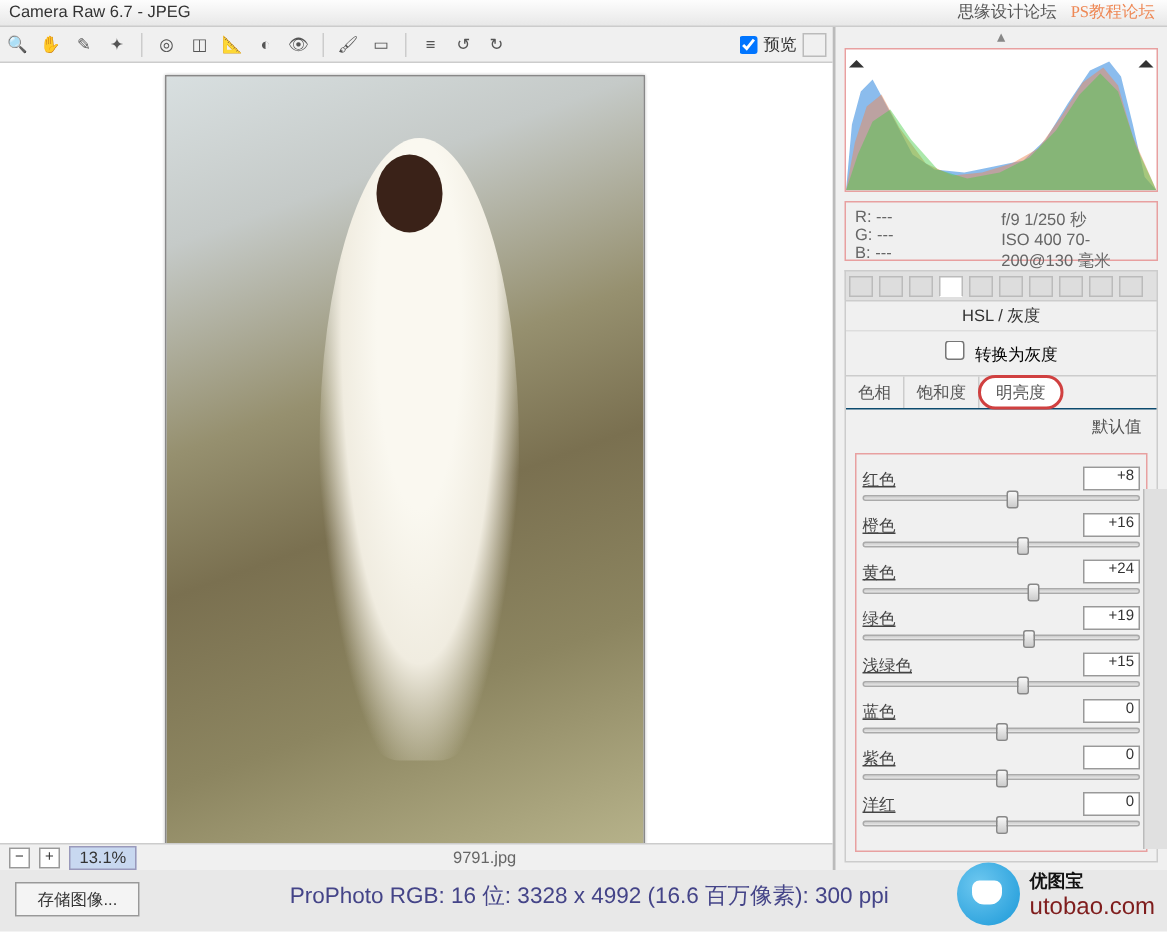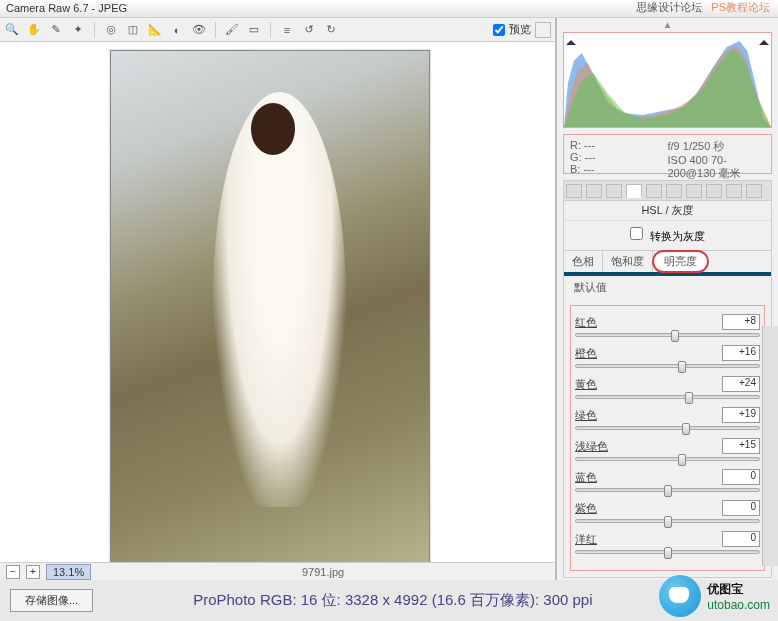--- a/index.html
+++ b/index.html
@@ -1,20 +1,20 @@
 <!DOCTYPE html>
 <html><head>
 <meta charset="utf-8">
 <style>
 *{margin:0;padding:0;box-sizing:border-box;font-family:"Microsoft YaHei",Arial,sans-serif;font-size:11px}
 body{background:#e8e8e8;width:778px;height:621px;position:relative;overflow:hidden}
 .titlebar{height:18px;background:linear-gradient(#fdfdfd,#e8e8e8);border-bottom:1px solid #ccc;padding:2px 6px;color:#333;font-size:11px}
 .watermark-top{position:absolute;top:0;right:8px;color:#888;font-size:11px;z-index:5}
 .watermark-top .cn{color:#555}
-.watermark-top .ps{color:#e85;font-family:Liberation Sans, sans-serif}
+.watermark-top .ps{color:#e85;font-family:Liberation Serif, serif}
 .main{display:flex;height:562px}
 .left-pane{flex:1;display:flex;flex-direction:column;border-right:1px solid #bbb}
 .toolbar{height:24px;background:#f0f0f0;border-bottom:1px solid #ccc;display:flex;align-items:center;padding:0 4px;gap:6px}
 .toolbar .tbtn{width:16px;height:16px;display:inline-flex;align-items:center;justify-content:center;color:#555;cursor:pointer}
 .toolbar .sep{width:1px;height:16px;background:#ccc;margin:0 2px}
 .toolbar .right{margin-left:auto;display:flex;align-items:center;gap:4px}
 .toolbar .right input[type=checkbox]{width:12px;height:12px}
 .toolbar .right .lbl{color:#333}
 .toolbar .right .ribbon{width:16px;height:16px;background:#f0f0f0;border:1px solid #bbb;display:inline-block}
 .canvas-area{flex:1;background:#fff;position:relative;overflow:hidden}
@@ -34,40 +34,40 @@
 .histogram svg{position:absolute;bottom:0;left:0;width:100%;height:100%}
 .info-box{margin:4px 6px;border:1px solid #e8a0a0;padding:4px 6px;height:40px;display:flex;color:#666;font-size:10px}
 .info-box .col{flex:1}
 .tab-icons{height:20px;margin:2px 6px 0;border:1px solid #ccc;border-bottom:none;background:#e0e0e0;display:flex;align-items:center;padding:0 2px;gap:4px}
 .tab-icons .ti{width:16px;height:14px;background:#ddd;border:1px solid #bbb;cursor:pointer}
 .tab-icons .ti.active{background:#fff;border-bottom-color:#fff}
 .panel{margin:0 6px;border:1px solid #ccc;background:#f0f0f0}
 .panel-title{text-align:center;padding:2px;color:#333;border-bottom:1px solid #ddd}
 .gray-row{padding:6px;text-align:center}
 .gray-row input{margin-right:4px}
-.subtabs{display:flex;border-top:1px solid #ccc;border-bottom:4px solid #0c4a6e}
+.subtabs{display:flex;border-top:1px solid #ccc;border-bottom:1px solid #0c4a6e}
 .subtabs .st{padding:3px 8px;border-right:1px solid #ccc;cursor:pointer;color:#555}
 .subtabs .st.active{background:#fff;border:2px solid #d04040;border-radius:12px;margin:-1px;padding:2px 10px}
-.default-lbl{text-align:left;padding:4px 10px;color:#555;}
+.default-lbl{text-align:right;padding:4px 10px;color:#555;}
 .sliders{border:1px solid #e8a0a0;margin:6px;padding:4px 2px;height:266px}
 .slider-row{margin:4px 2px 8px}
 .slider-row .toprow{display:flex;justify-content:space-between;align-items:center;margin-bottom:2px}
 .slider-row .lbl{color:#444;text-decoration:underline}
 .slider-row .val{width:38px;height:16px;border:1px solid #999;background:#fff;text-align:right;padding:0 3px;color:#333;font-size:10px}
 .slider-row .track{height:4px;background:linear-gradient(#ccc,#e8e8e8);border:1px solid #aaa;border-radius:2px;position:relative;margin-top:3px}
 .slider-row .thumb{position:absolute;top:-4px;width:8px;height:12px;background:linear-gradient(#f8f8f8,#ccc);border:1px solid #888;border-radius:2px;transform:translateX(-50%)}
 .scroll-strip{position:absolute;right:0;top:326px;width:16px;height:240px;background:#e0e0e0;border-left:1px solid #bbb}
-.bottom-bar{position:absolute;left:0;right:0;top:582px;height:36px;background:#e8e8e8;padding:6px 10px;display:flex;align-items:center;gap:20px}
+.bottom-bar{position:absolute;left:0;right:0;top:582px;height:36px;background:#e8e8e8;padding:6px 10px;display:flex;align-items:flex-start;gap:20px}
 .bottom-bar .btn{border:1px solid #999;background:#f4f4f4;padding:3px 14px;color:#333;cursor:pointer}
 .bottom-bar .meta{color:#448;font-size:15px;margin-left:80px}
 .utobao{position:absolute;right:8px;bottom:4px;display:flex;align-items:center;gap:6px;z-index:10}
 .utobao .circ{width:42px;height:42px;border-radius:50%;background:radial-gradient(circle at 35% 35%,#6ec8f0,#1a98d8);position:relative}
 .utobao .circ::after{content:"";position:absolute;left:10px;top:12px;width:20px;height:16px;background:#fff;border-radius:5px 5px 8px 8px}
 .utobao .txt .cn{font-size:12px;color:#111;font-weight:bold}
-.utobao .txt .en{font-size:12px;color:#15803d}
+.utobao .txt .en{font-size:16px;color:#7f1d1d}
 </style>
 </head>
 <body>
 
 <div class="titlebar">Camera Raw 6.7  -  JPEG</div>
 <div class="watermark-top">
   <span class="cn">思缘设计论坛</span>&nbsp;&nbsp;
   <span class="ps">PS教程论坛</span>
 </div>
 

